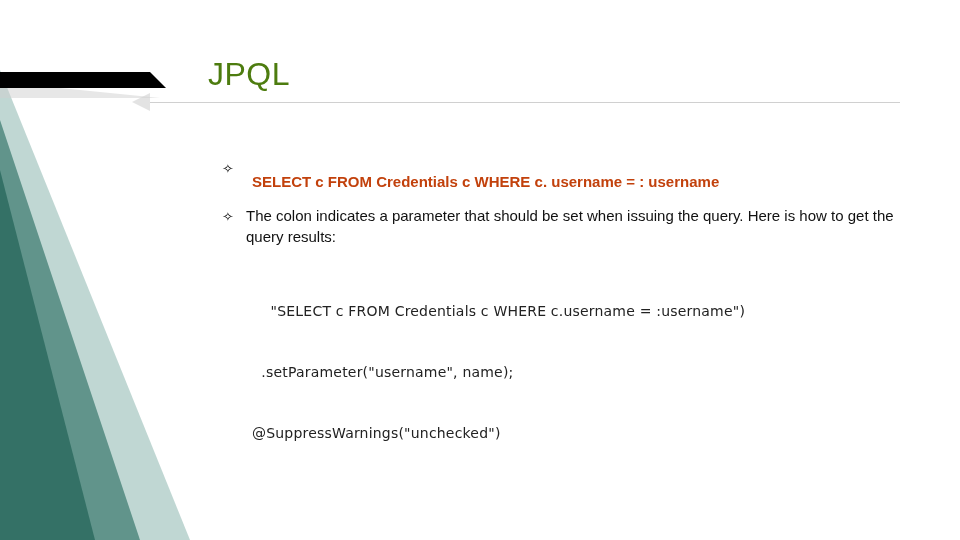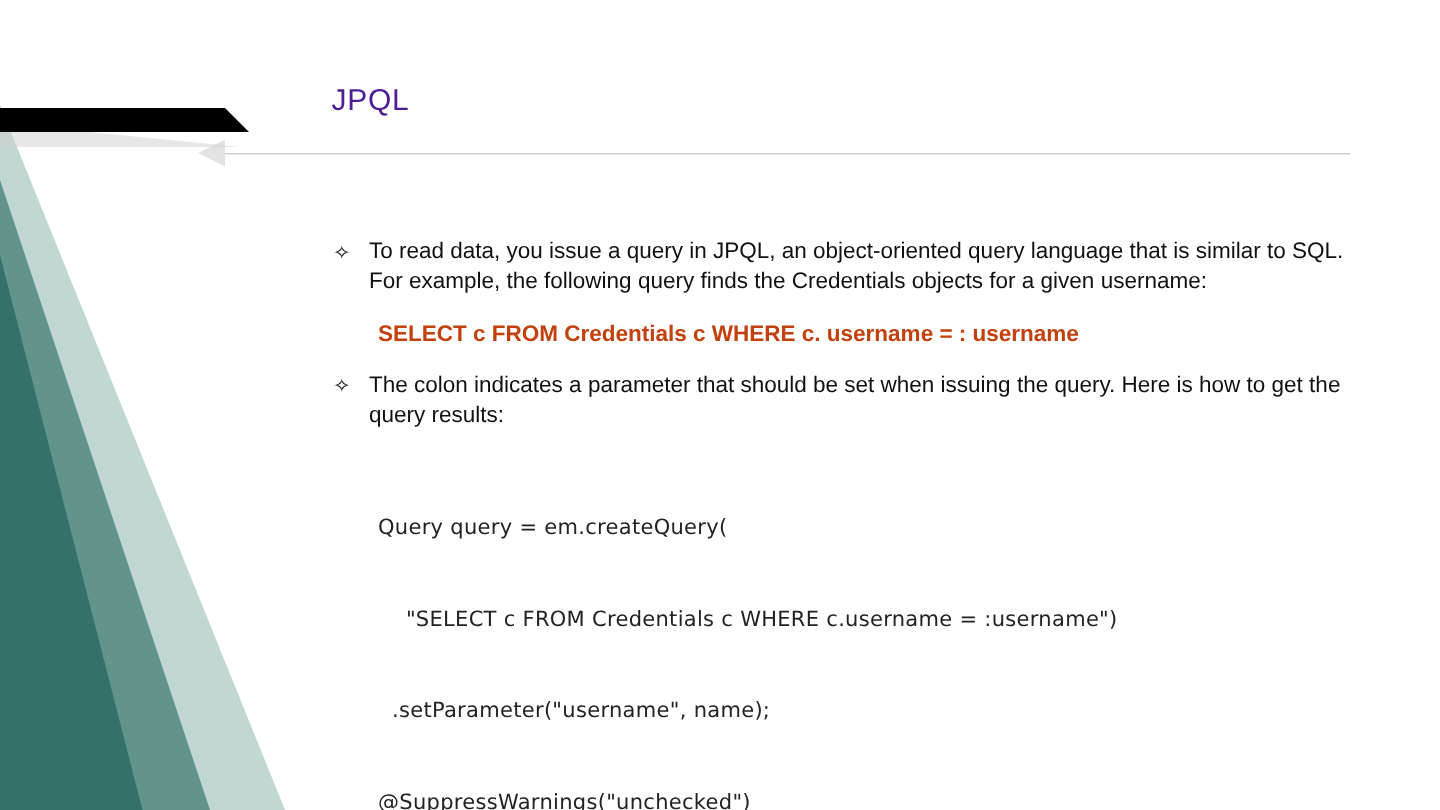--- a/index.html
+++ b/index.html
@@ -40,25 +40,24 @@
     top: 0;
     border-top: 16px solid transparent;
     border-left: 16px solid #000;
   }
 
   
   .title {
     position: absolute;
     left: 208px;
     top: 56px;
-    font-size: 20px;
-    color: #4c1d95;
+    font-size: 32px;
+    color: #4d7c0f;
     font-weight: 400;
     letter-spacing: 0.5px;
-    margin-left: 13px;
   }
   .title-underline {
     position: absolute;
     left: 150px;
     top: 102px;
     width: 750px;
     height: 0;
     border-bottom: 1px solid #d0d0d0;
   }
   .title-underline::before {
@@ -131,31 +130,29 @@
 
 <div class="topbar"></div>
 
 <div class="title">JPQL</div>
 <div class="title-underline"></div>
 
 <div class="content">
 
   <div class="bullet">
     <span class="mark">✧</span>
-    <span>To read data, you issue a query in JPQL, an object-oriented query language that is similar to SQL. For example, the following query finds the Credentials objects for a given username:</span>
   </div>
 
   <div class="query-line">SELECT c FROM Credentials c WHERE c. username =  : username</div>
 
   <div class="bullet">
     <span class="mark">✧</span>
     <span>The colon indicates a parameter that should be set when issuing the query. Here is how to get the query results:</span>
   </div>
 
   <div class="code-block">
-    <div>Query query = em.createQuery(</div>
     <div>    "SELECT c FROM Credentials c WHERE c.username = :username")</div>
     <div>  .setParameter("username", name);</div>
     <div>@SuppressWarnings("unchecked")</div>
     
   </div>
 
 </div>
 
 </body></html>

